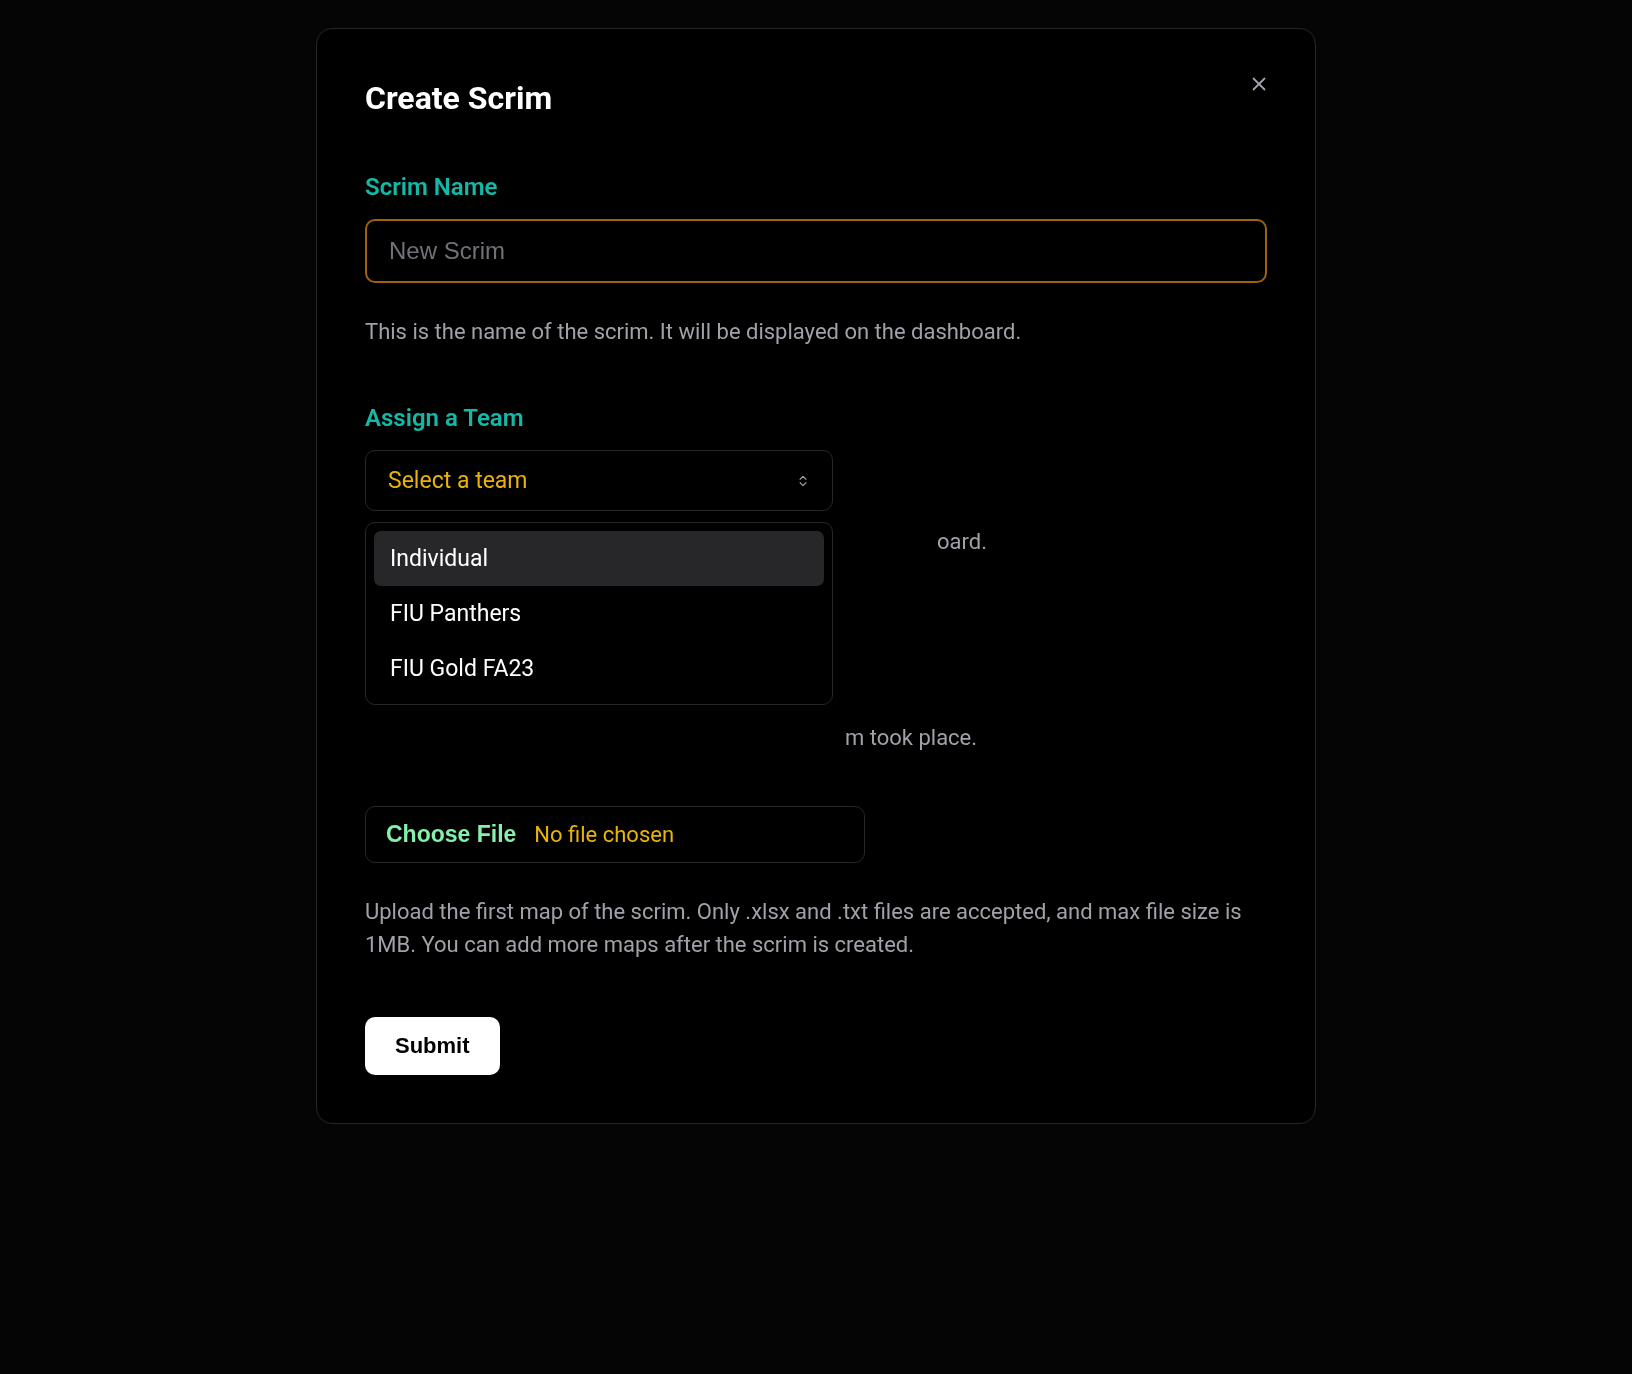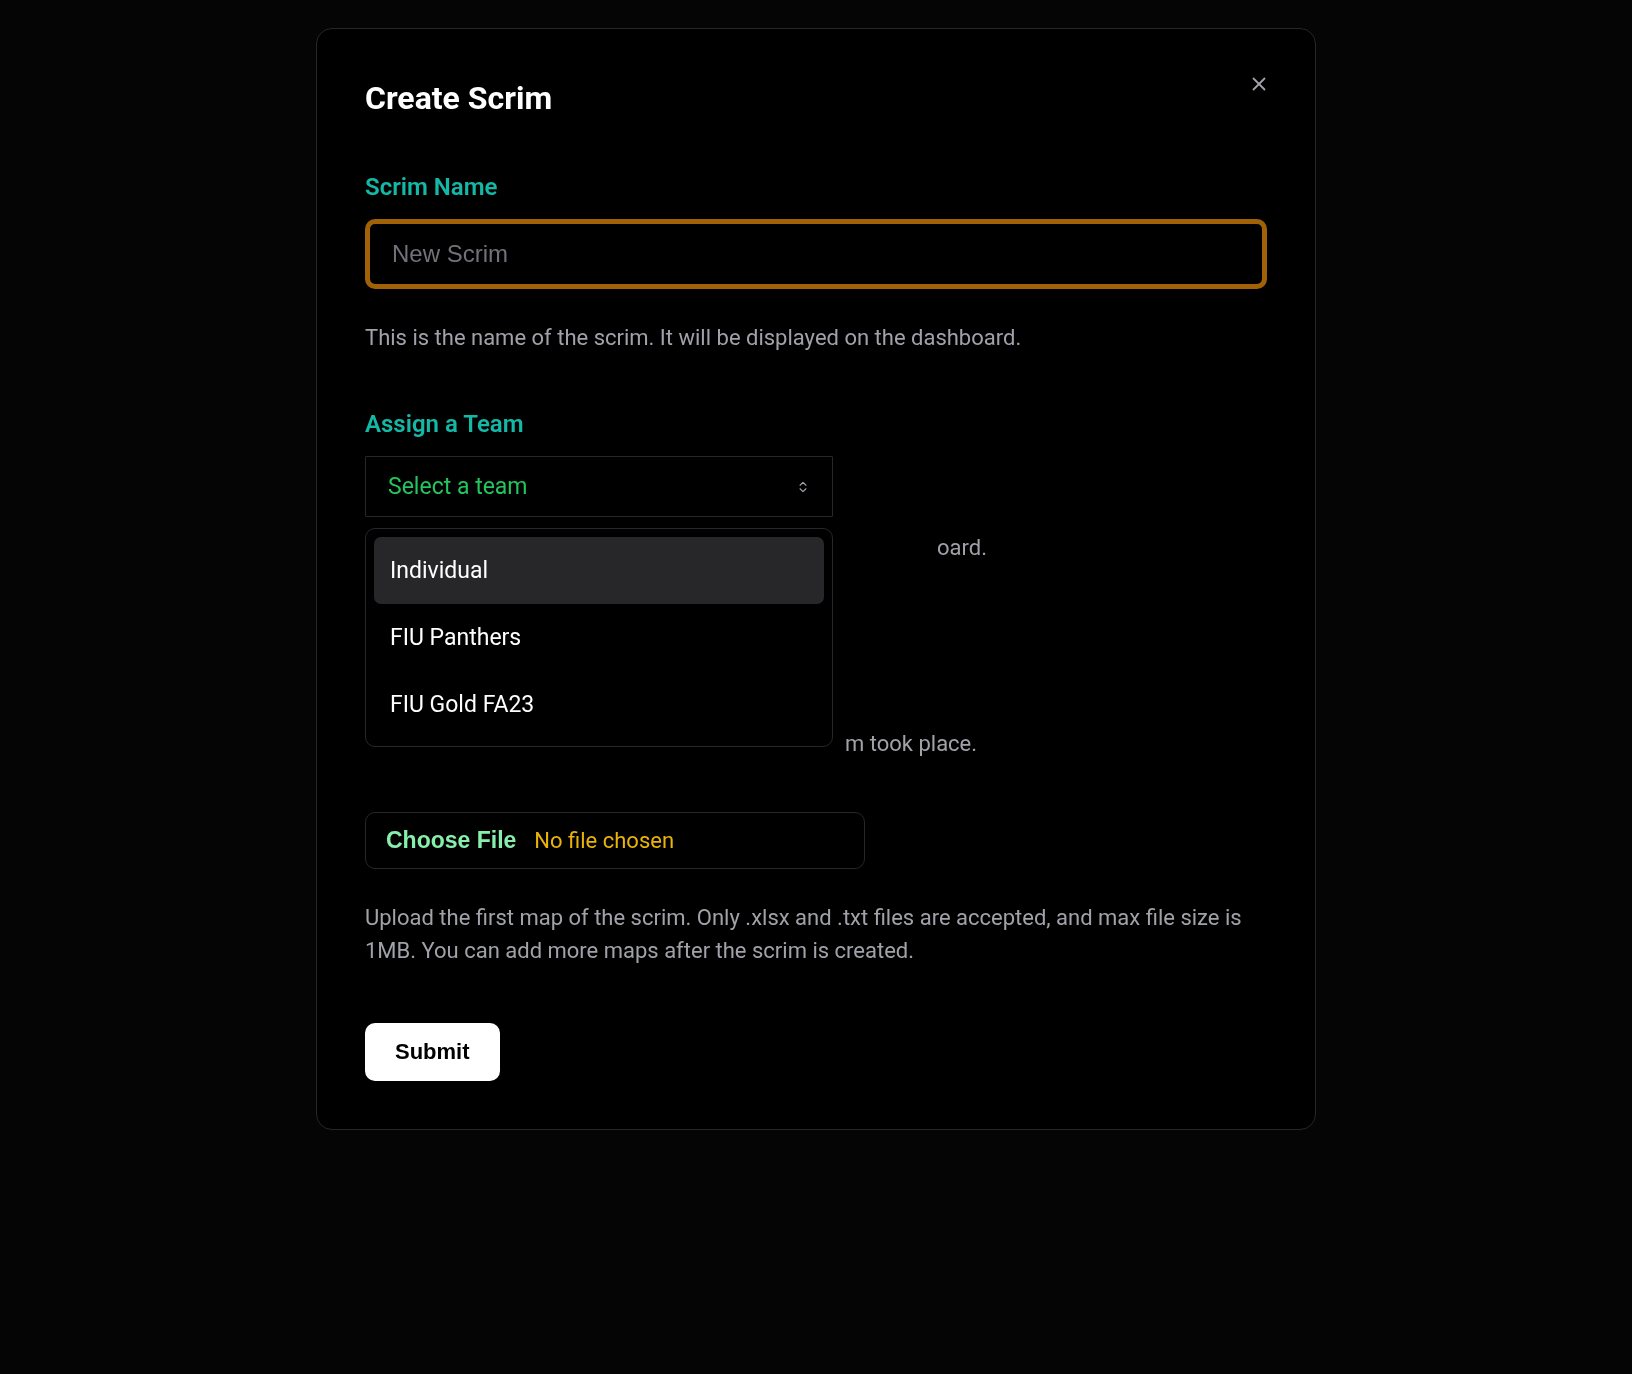--- a/index.html
+++ b/index.html
@@ -67,21 +67,21 @@
       font-size: 24px;
       font-weight: 600;
       color: #14b8a6;
       margin-bottom: 18px;
       display: block;
     }
 
     .text-input {
       width: 100%;
       background: #000000;
-      border: 5px solid #a16207;
+      border: 2px solid #a16207;
       border-radius: 10px;
       padding: 16px 22px;
       font-size: 24px;
       color: #ffffff;
       outline: none;
     }
 
     .text-input::placeholder {
       color: #71717a;
     }
@@ -95,24 +95,24 @@
 
     .select-wrapper {
       position: relative;
       width: 468px;
     }
 
     .select-trigger {
       width: 100%;
       background: #000000;
       border: 1px solid #27272a;
-      border-radius: 1px;
+      border-radius: 10px;
       padding: 16px 22px;
       font-size: 23px;
-      color: #22c55e;
+      color: #eab308;
       cursor: pointer;
       display: flex;
       justify-content: space-between;
       align-items: center;
     }
 
     .select-caret {
       color: #a1a1aa;
       display: flex;
       flex-direction: column;
@@ -130,21 +130,21 @@
       left: 0;
       width: 468px;
       background: #000000;
       border: 1px solid #27272a;
       border-radius: 10px;
       padding: 8px;
       z-index: 10;
     }
 
     .dropdown-item {
-      padding: 20px 16px;
+      padding: 14px 16px;
       font-size: 23px;
       color: #ffffff;
       border-radius: 7px;
       cursor: pointer;
     }
 
     .dropdown-item.highlighted {
       background: #27272a;
     }
 

